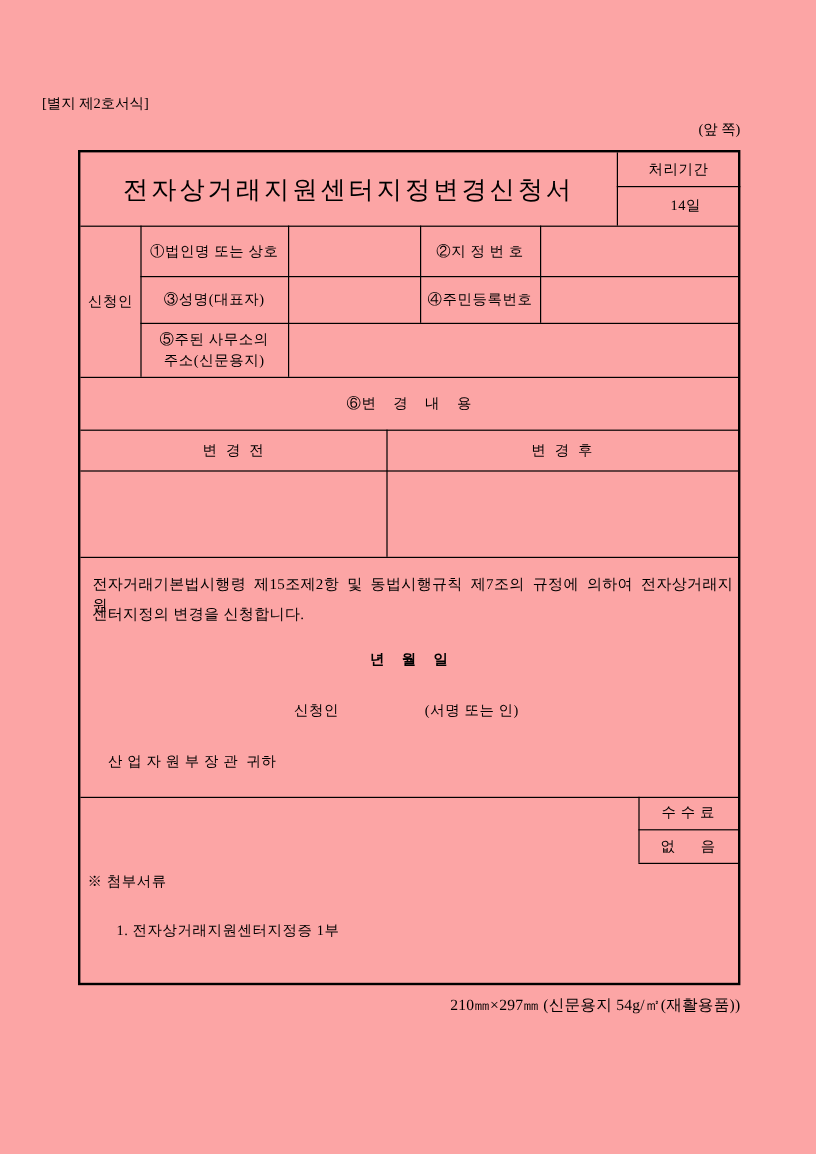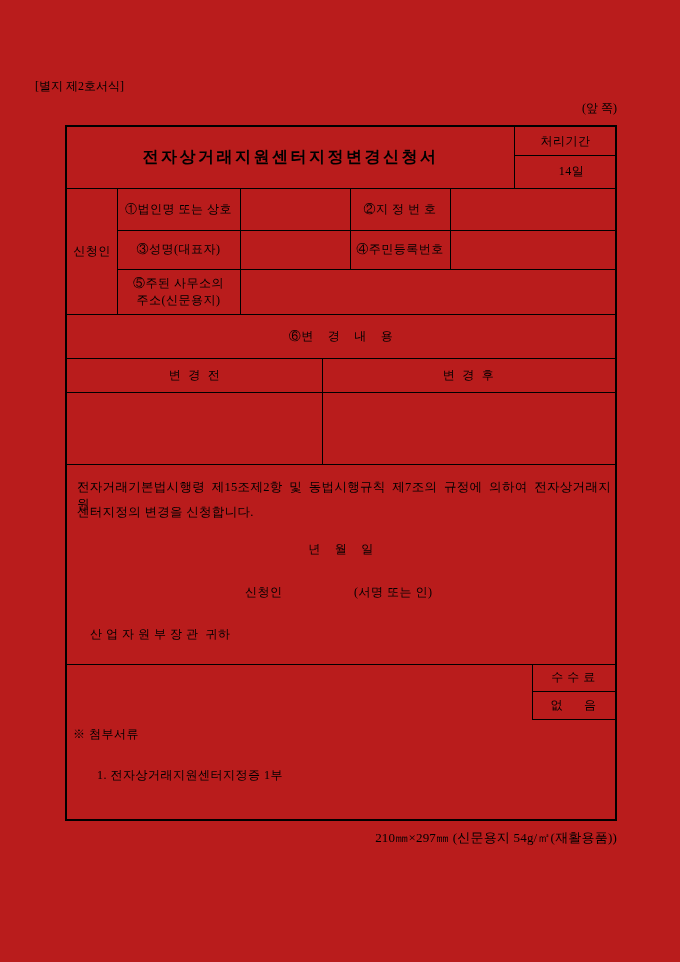--- a/index.html
+++ b/index.html
@@ -6,21 +6,21 @@
     margin: 0;
     padding: 0;
     background: #ffffff;
     font-family: "Liberation Serif", "DejaVu Serif", serif;
     color: #000;
   }
   .page {
     position: relative;
     width: 680px;
     height: 962px;
-    background: #b91c1c;
+    background: #fca5a5;
     overflow: hidden;
   }
   .abs { position: absolute; }
   .t { white-space: pre; font-size: 12px; letter-spacing: 0.5px; }
   .form-table {
     position: absolute;
     left: 65px; top: 125px;
     width: 552px; height: 696px;
     border: 2px solid #000;
     box-sizing: border-box;
@@ -29,22 +29,22 @@
     position: absolute;
     display: flex;
     align-items: center;
     justify-content: center;
     text-align: center;
     box-sizing: border-box;
   }
   .hline { position: absolute; height: 1px; background: #000; }
   .vline { position: absolute; width: 1px; background: #000; }
   .title-text {
-    font-size: 16px;
-    font-weight: bold;
+    font-size: 21px;
+    font-weight: normal;
     letter-spacing: 2.5px;
     white-space: pre;
   }
   .two-line { flex-direction: column; line-height: 1.35; }
   .decl-line {
     font-size: 12.5px;
     letter-spacing: 0.3px;
     white-space: nowrap;
   }
   .decl-justify {
@@ -112,21 +112,21 @@
 
     <div class="cell t" style="left:0; top:187px; width:548px; height:44px;">⑥변    경    내    용</div>
     <div class="cell t" style="left:0; top:231px; width:255px; height:34px;">변  경  전</div>
     <div class="cell t" style="left:255px; top:231px; width:293px; height:34px;">변  경  후</div>
     <div class="cell t" style="left:0; top:265px; width:255px; height:72px;"></div>
     <div class="cell t" style="left:255px; top:265px; width:293px; height:72px;"></div>
 
     <div class="abs decl-line decl-justify" style="left:10px; top:352px;">전자거래기본법시행령 제15조제2항 및 동법시행규칙 제7조의 규정에 의하여 전자상거래지원</div>
     <div class="abs decl-line" style="left:10px; top:377px;">센터지정의 변경을 신청합니다.</div>
 
-    <div class="abs t" style="left:0; top:414px; width:548px; text-align:center;">년    월    일</div>
+    <div class="abs t" style="left:0; top:414px; width:548px; text-align:center;font-weight:bold;">년    월    일</div>
 
     <div class="abs t" style="left:178px; top:457px;">신청인</div>
     <div class="abs t" style="left:287px; top:457px;">(서명 또는 인)</div>
 
     <div class="abs t" style="left:23px; top:499px;">산 업 자 원 부 장 관  귀하</div>
 
     <div class="cell t" style="left:465px; top:537px; width:83px; height:27px;">수 수 료</div>
     <div class="cell t" style="left:465px; top:564px; width:83px; height:28px;">없      음</div>
 
     <div class="abs t" style="left:6px; top:599px;">※ 첨부서류</div>

